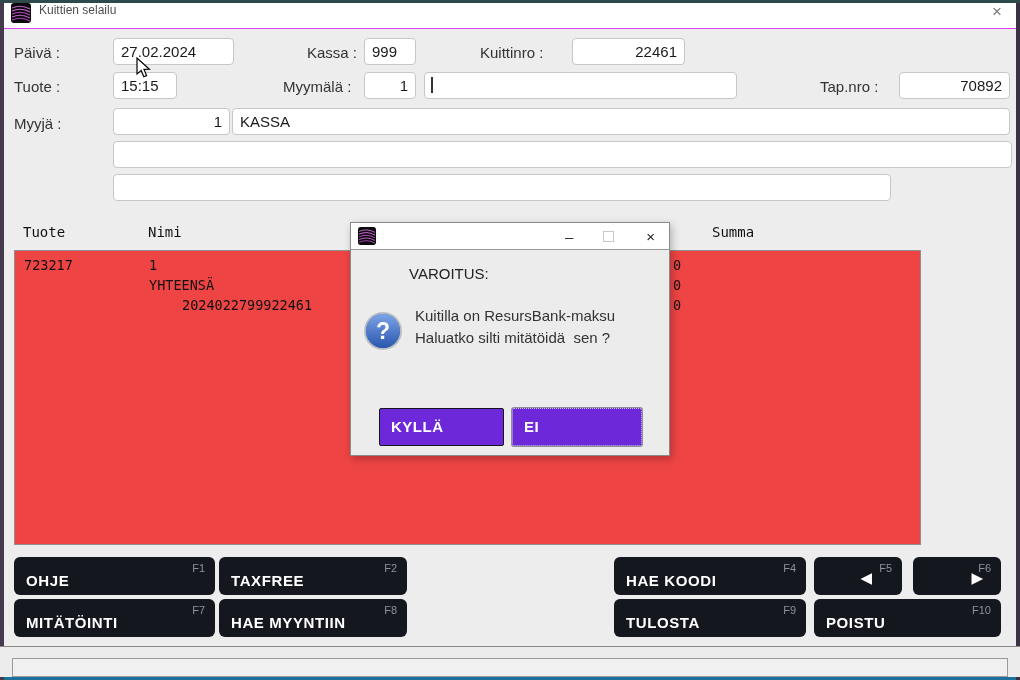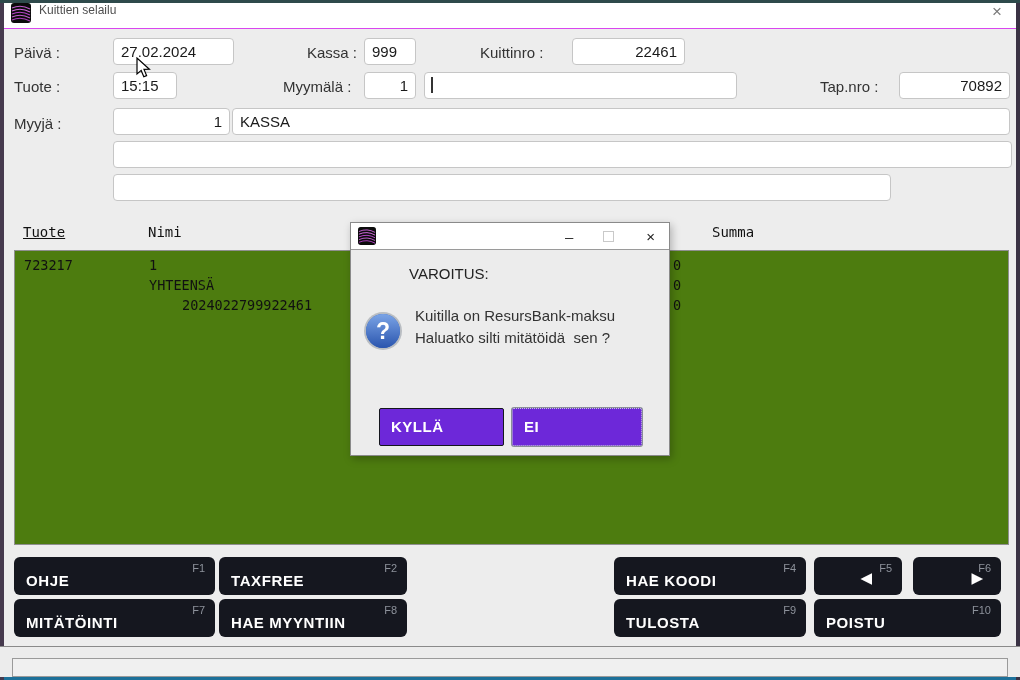--- a/index.html
+++ b/index.html
@@ -13,21 +13,21 @@
   .title-text { margin-left:8px; font-size:12px; color:#4f4f4f; }
   .close-x { margin-left:auto; margin-right:14px; color:#7a7a7a; font-size:17px; line-height:1; cursor:default; }
 
   .lbl { position:absolute; font-size:15px; color:#333; white-space:nowrap; }
   .field { position:absolute; height:27px; background:#fff; border:1px solid #c6c6c6; border-radius:4px;
            font-size:15px; color:#1a1a1a; line-height:25px; padding:0 7px; white-space:nowrap; overflow:hidden; }
   .field.right { text-align:right; }
   .caret { position:absolute; width:2px; height:16px; background:#333; }
 
   .th { position:absolute; top:224px; font-family:"DejaVu Sans Mono", monospace; font-size:14px; color:#111; }
-  .tablebox { position:absolute; left:14px; top:250px; width:995px; height:295px; background:#4d7c0f; border:1px solid #8f8f8f; }
+  .tablebox { position:absolute; left:14px; top:250px; width:907px; height:295px; background:#ef4444; border:1px solid #8f8f8f; }
   .trow { position:relative; height:20px; font-family:"DejaVu Sans Mono", monospace; font-size:13.5px; color:#111; }
   .trow span { position:absolute; top:2px; white-space:pre; }
   .c-tuote { left:9px; } .c-nimi { left:134px; } .c-indent { left:167px; } .c-partial { left:658px; }
 
   
   .dialog { position:absolute; left:350px; top:222px; width:320px; height:234px; background:#ececec;
             border:1px solid #8a8a8a; box-shadow:2px 3px 8px rgba(0,0,0,.25); }
   .dlg-titlebar { position:absolute; left:0; top:0; right:0; height:27px; background:#fff; border-bottom:1px solid #9a9a9a; display:flex; align-items:center; }
   .dlg-icon { width:18px; height:18px; margin-left:7px; }
   .dlg-controls { margin-left:auto; display:flex; align-items:center; }
@@ -100,21 +100,21 @@
   <span class="lbl" style="left:820px; top:78px;">Tap.nro :</span>
   <div class="field right" style="left:899px; top:72px; width:111px;">70892</div>
 
   <span class="lbl" style="left:14px; top:115px;">Myyjä :</span>
   <div class="field right" style="left:113px; top:108px; width:117px;">1</div>
   <div class="field" style="left:232px; top:108px; width:778px;">KASSA</div>
 
   <div class="field" style="left:113px; top:141px; width:899px;"></div>
   <div class="field" style="left:113px; top:174px; width:778px;"></div>
 
-  <span class="th" style="left:23px;text-decoration:underline;">Tuote</span>
+  <span class="th" style="left:23px;">Tuote</span>
   <span class="th" style="left:148px;">Nimi</span>
   <span class="th" style="left:712px;">Summa</span>
 
   <div class="tablebox">
     <div style="height:4px;"></div>
     <div class="trow">
       <span class="c-tuote">723217</span>
       <span class="c-nimi">1</span>
       <span class="c-partial">0</span>
     </div>

